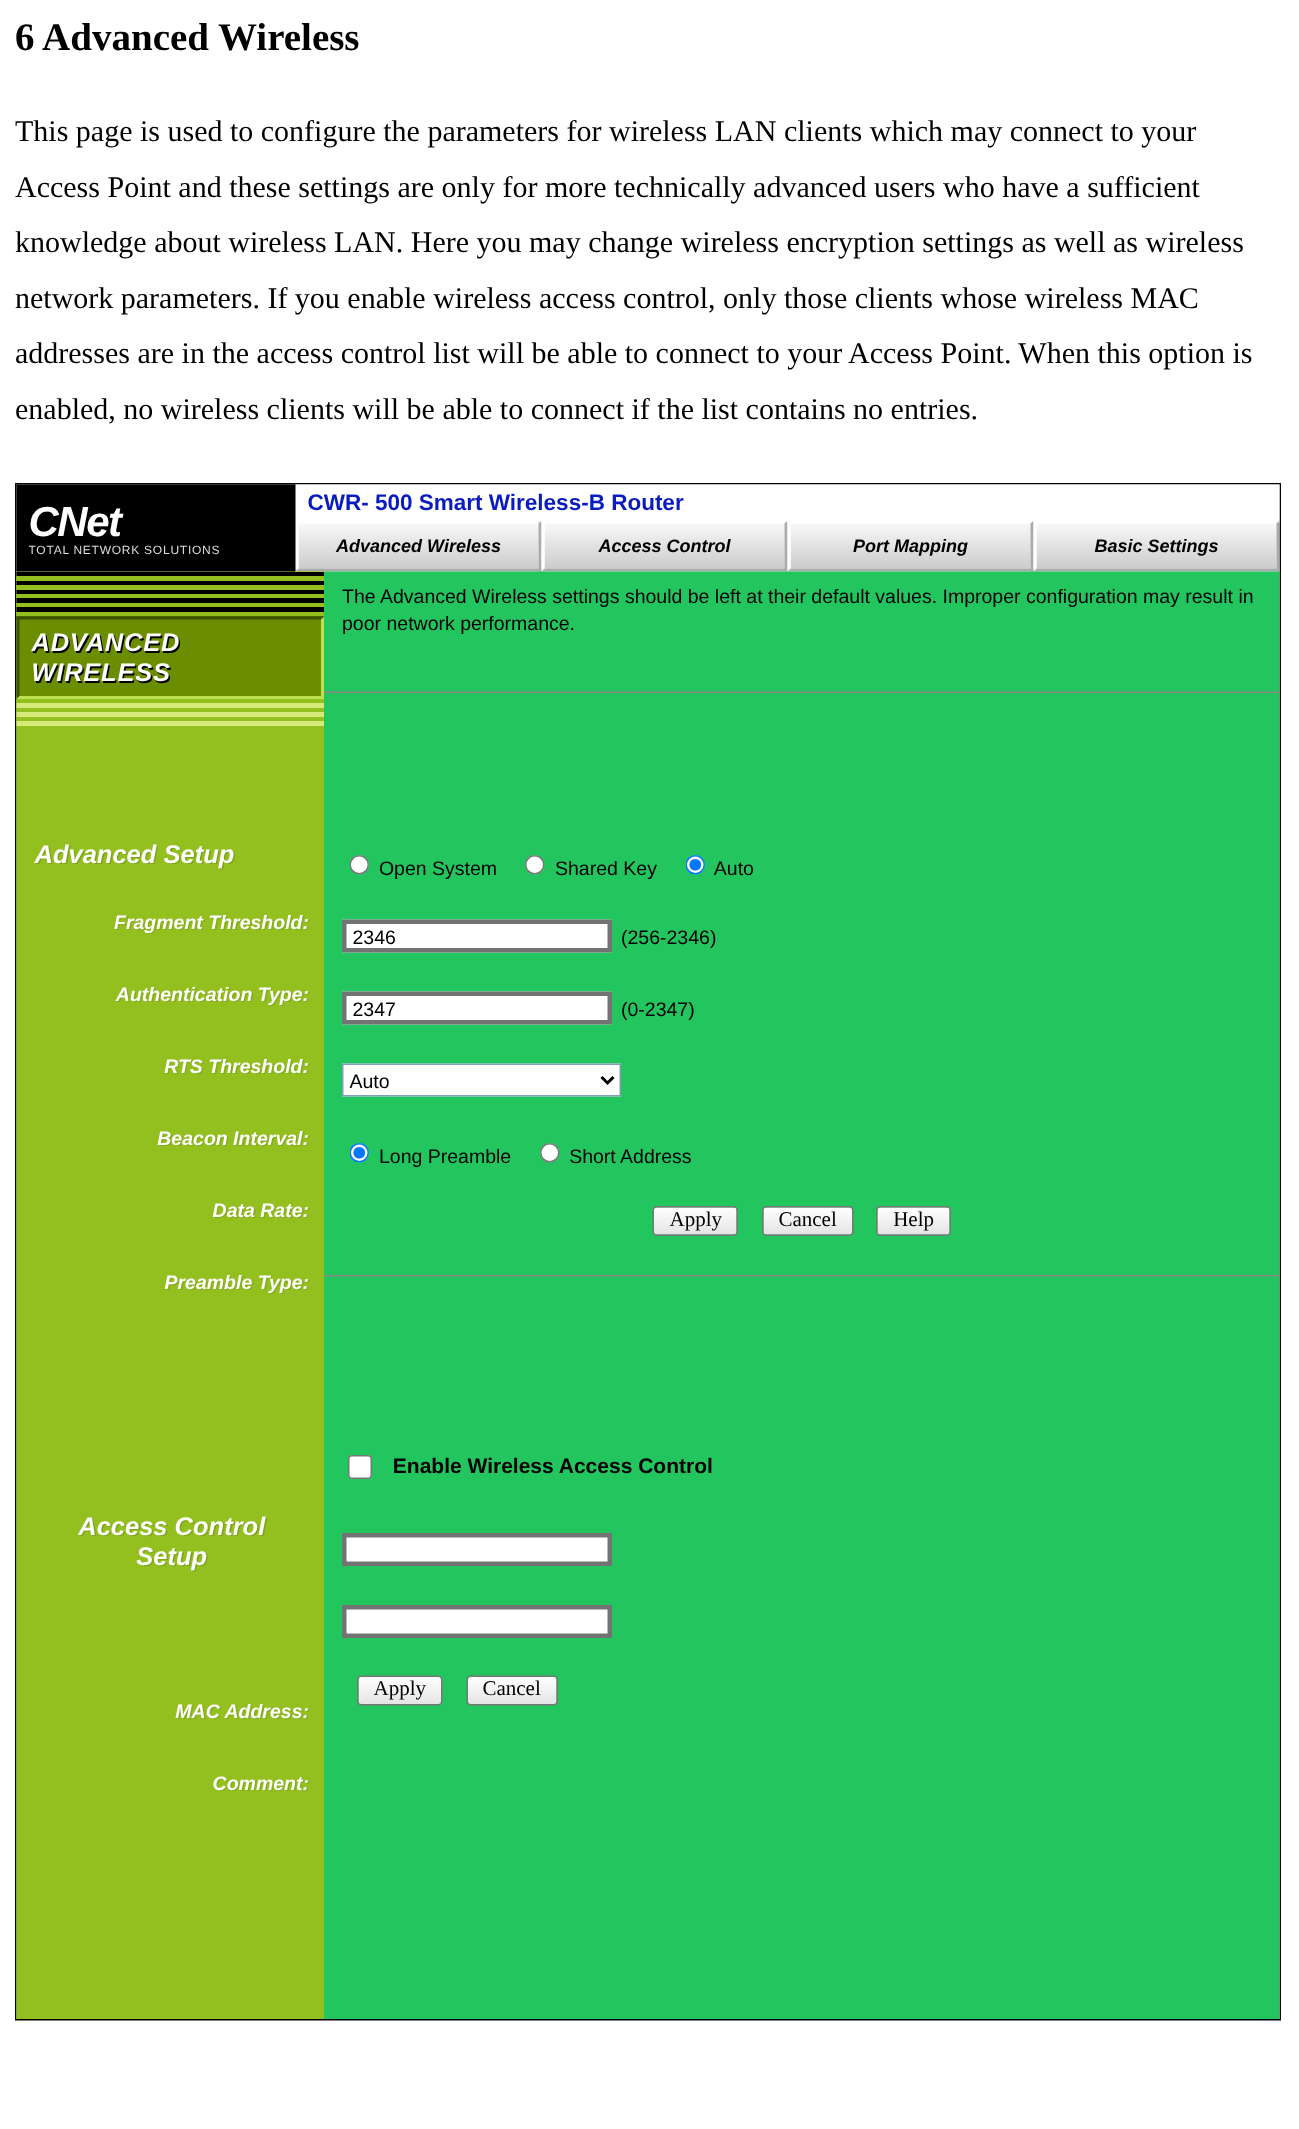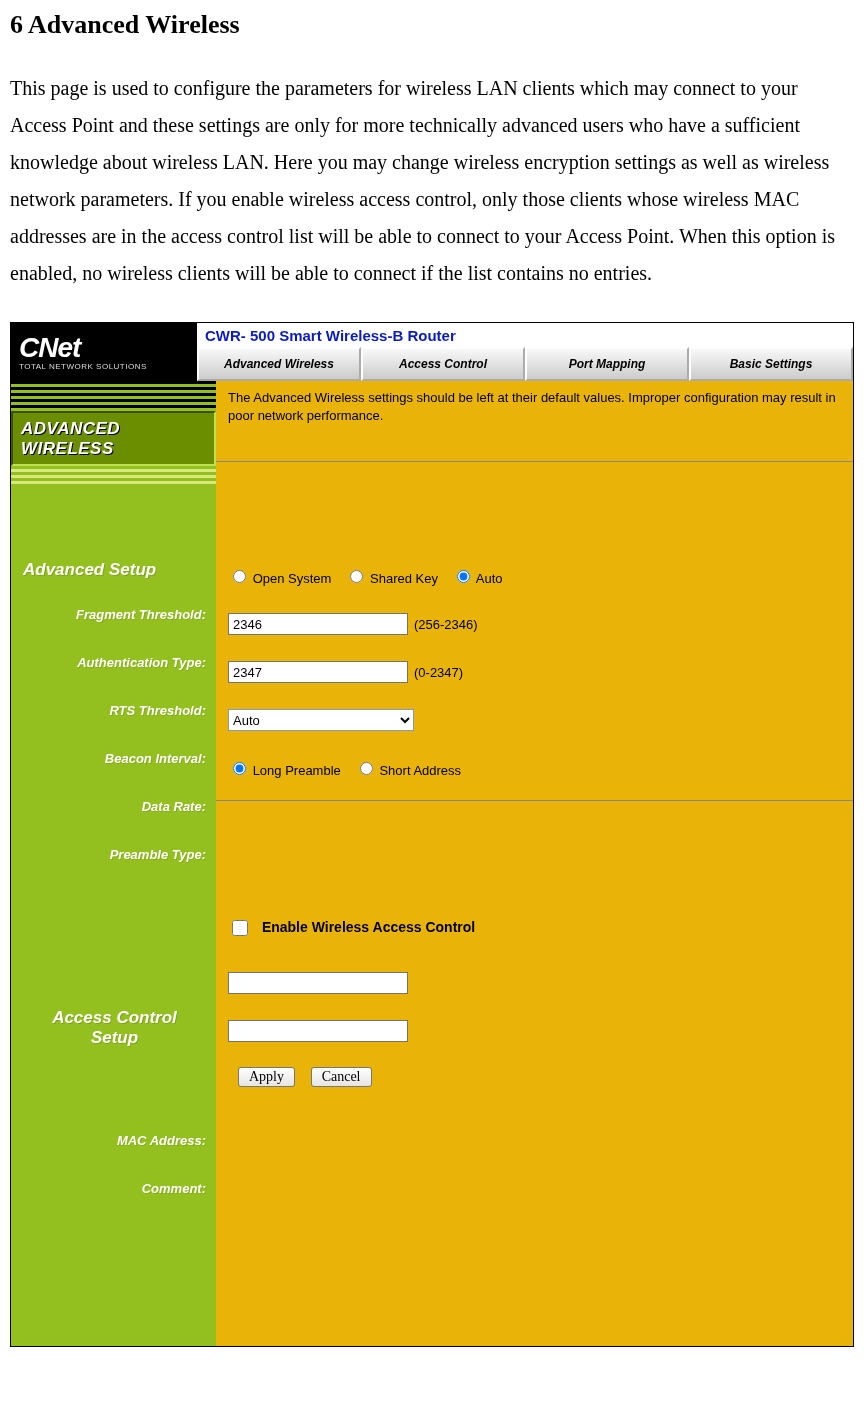--- a/index.html
+++ b/index.html
@@ -144,21 +144,21 @@
       text-align: right;
       padding-right: 10px;
       height: 48px;
       display: flex;
       align-items: center;
       justify-content: flex-end;
       text-shadow: 1px 1px 0 rgba(0,0,0,0.1);
     }
     .content {
       flex: 1;
-      background: #eab308;
+      background: #22c55e;
       padding: 8px 12px 20px 12px;
       color: #000;
       font-size: 13px;
     }
     .desc-text {
       line-height: 1.4;
       margin-bottom: 36px;
     }
     .content hr {
       border: none;
@@ -169,21 +169,21 @@
     .form-row {
       height: 48px;
       display: flex;
       align-items: center;
     }
     .form-row > * { margin-right: 4px; }
     .radio-set label { margin-right: 14px; }
     input[type="text"] {
       width: 180px;
       height: 22px;
-      border: 1px solid #737373;
+      border: 3px solid #737373;
       padding: 1px 4px;
       font-family: Arial, sans-serif;
       font-size: 13px;
     }
     select {
       width: 186px;
       height: 22px;
       border: 1px solid #7e9db9;
       font-family: Arial, sans-serif;
       font-size: 13px;
@@ -299,20 +299,25 @@
           <select>
             <option>Auto</option>
           </select>
         </div>
 
         <div class="form-row radio-set">
           <label><input type="radio" name="pre" checked="" style=""> <span>Long Preamble</span></label>
           <label><input type="radio" name="pre" style=""> <span>Short Address</span></label>
         </div>
 
+        <div class="btn-row">
+          <button class="ui-btn">Apply</button>
+          <button class="ui-btn">Cancel</button>
+          <button class="ui-btn">Help</button>
+        </div>
 
         <hr class="hr-section">
 
         <div style="height:88px"></div>
 
         <div class="chk-row">
           <input type="checkbox" style="">
           <span>Enable Wireless Access Control</span>
         </div>
 

